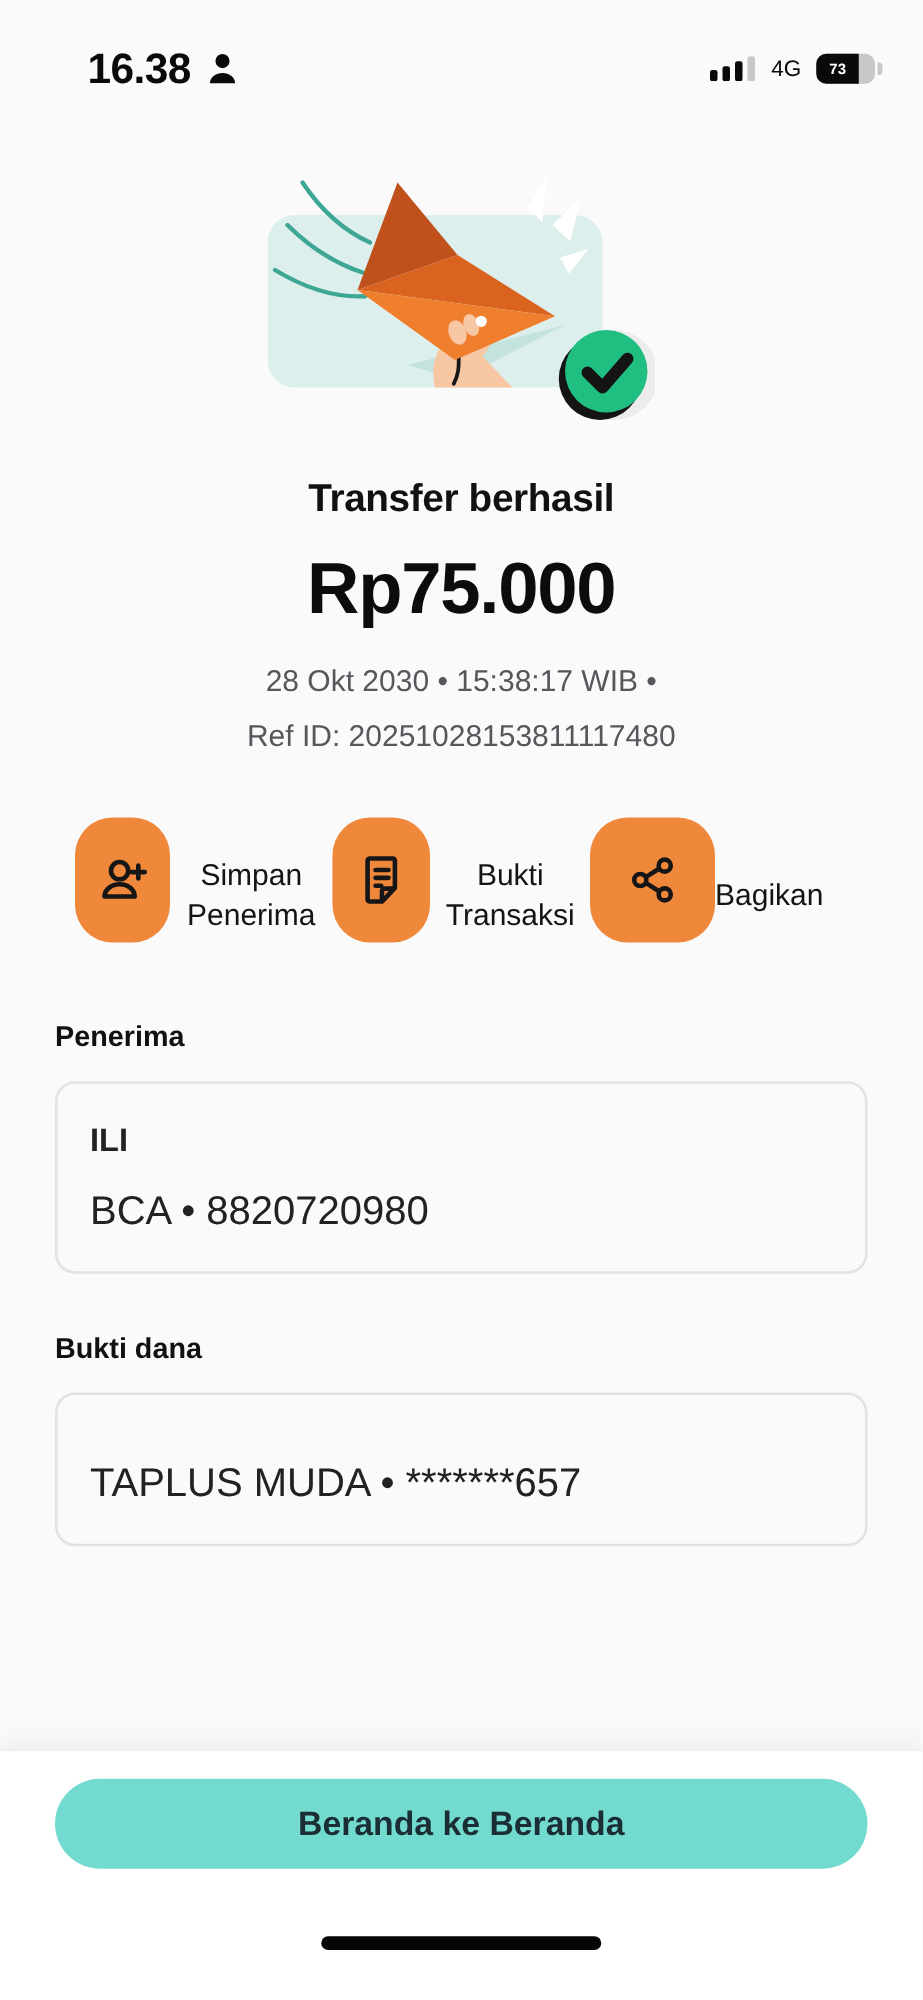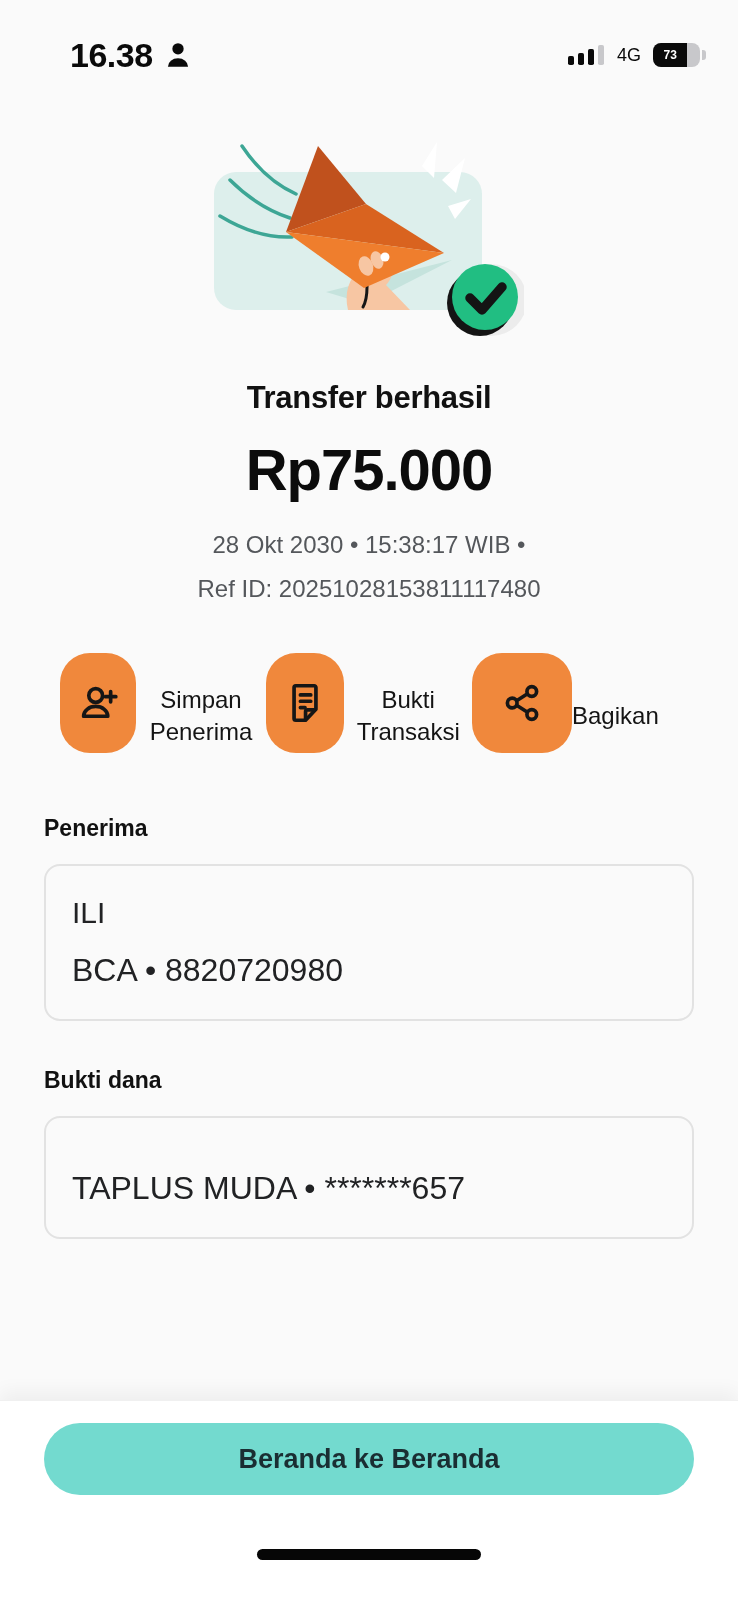--- a/index.html
+++ b/index.html
@@ -53,21 +53,21 @@
   .section{ padding:0 44px; }
   .section.first{ margin-top:62px; }
   .section.second{ margin-top:46px; }
   .section-label{ font-size:23px; font-weight:700; color:#111; }
   .card{
     margin-top:22px;
     border:2px solid #E2E2E2; border-radius:16px;
     padding:30px 26px;
     background:transparent;
   }
-  .card-line1{ font-size:30px; color:#212224; }
+  .card-line1{ font-size:26px; color:#212224;font-weight:bold; }
   .card-line2{ font-size:32px; color:#212224; margin-top:22px; }
   
   .footer{
     position:absolute; left:0; bottom:0; width:100%; height:200px;
     background:#FFFFFF;
     border-top:1px solid #F0F0F0;
     box-shadow:0 -8px 18px rgba(0,0,0,0.05);
   }
   .primary-button{
     display:block; margin:22px 44px 0; width:650px; height:72px;

